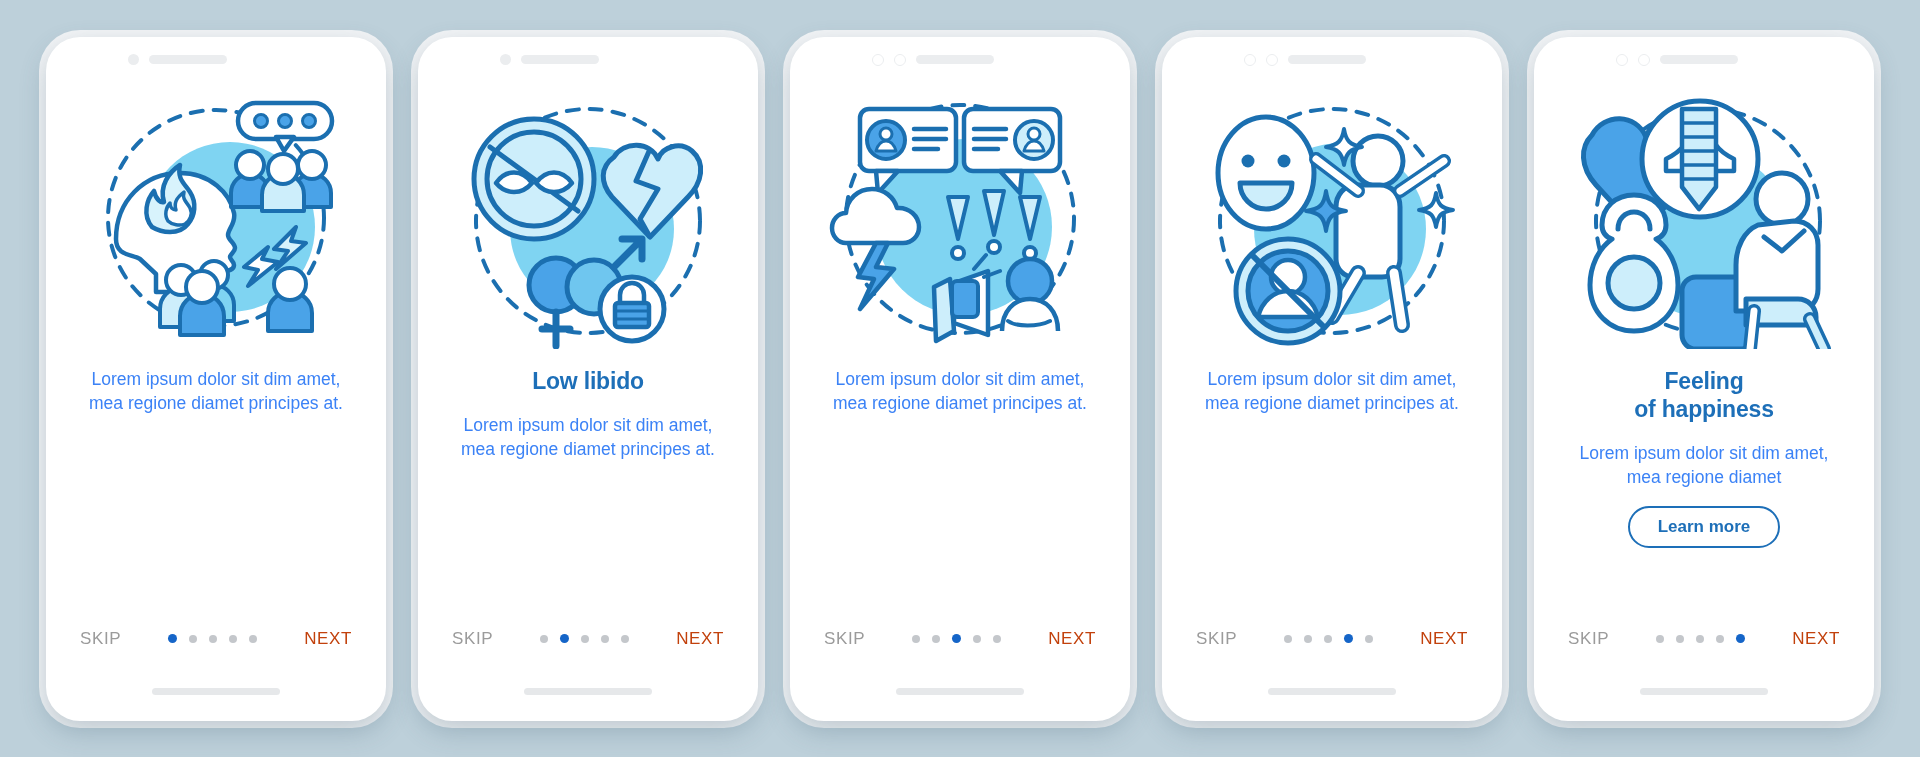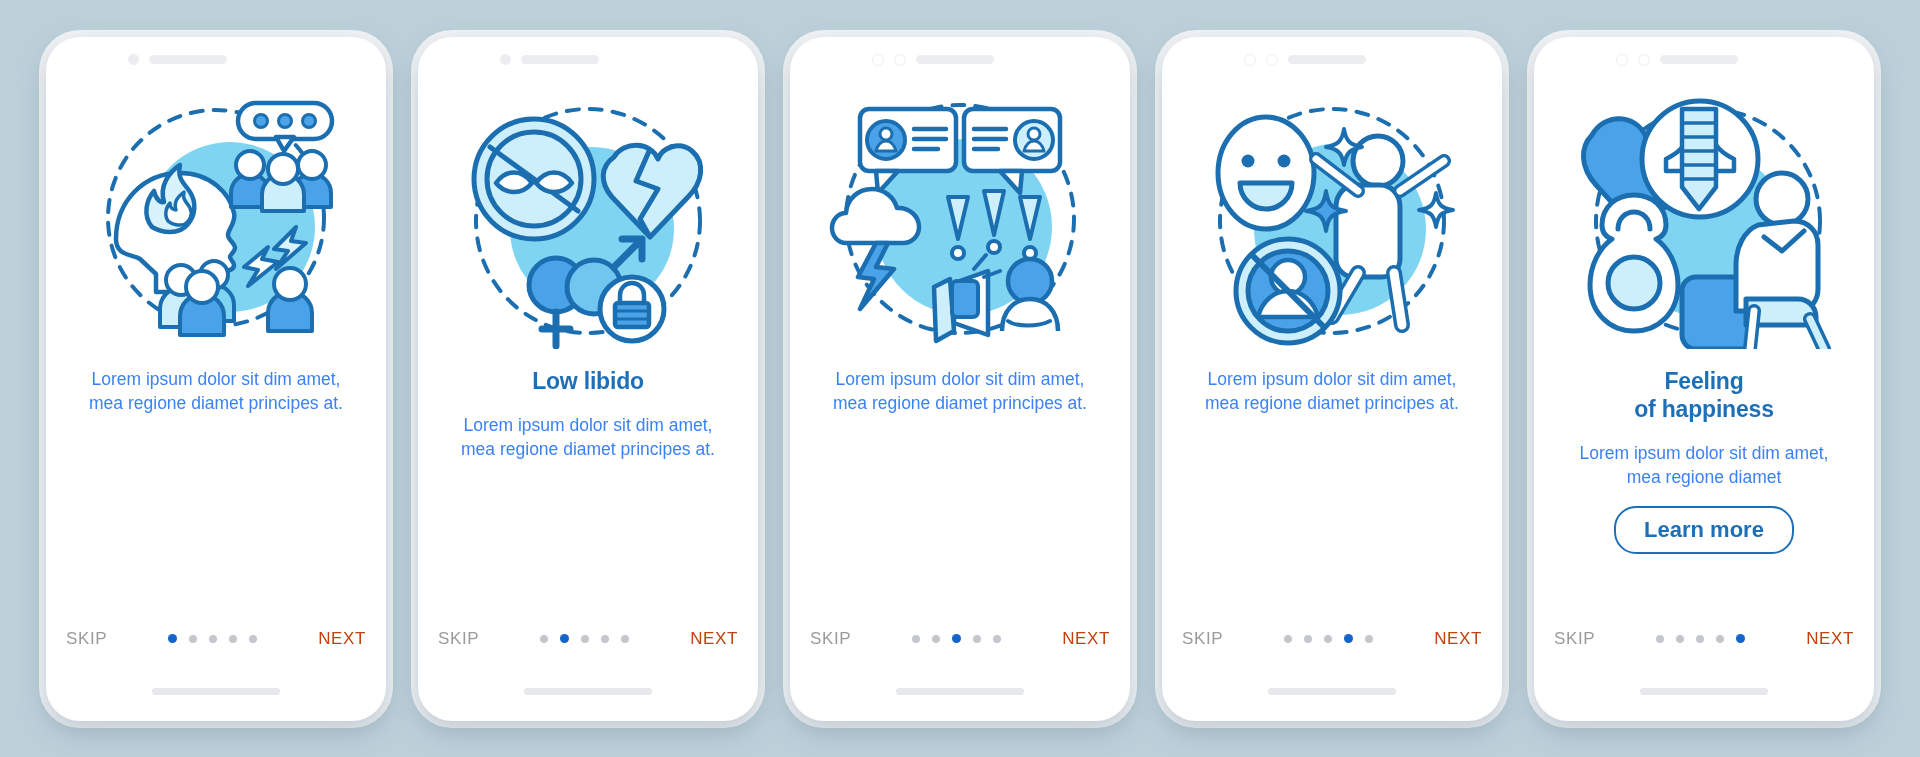--- a/index.html
+++ b/index.html
@@ -88,38 +88,38 @@
     line-height: 1.42;
     text-align: center;
     width: 268px;
     margin-top: 18px;
   }
 
   .learn-more {
     margin-top: 16px;
     border: 2px solid #1d6fb8;
     color: #1d6fb8;
-    font-size: 22px;
+    font-size: 17px;
     font-weight: bold;
     border-radius: 22px;
     padding: 9px 28px;
     background: transparent;
     cursor: pointer;
     font-family: "Liberation Sans", sans-serif;
   }
 
   
   .nav-row {
     position: absolute;
     bottom: 72px;
     left: 0; right: 0;
     display: flex;
     align-items: center;
     justify-content: space-between;
-    padding: 0 20px;
+    padding: 0 34px;
     text-align: right;
   }
   .skip {
     color: #9b9b9b;
     font-size: 17px;
     letter-spacing: 0.6px;
     cursor: pointer;
   }
   .next {
     color: #c2410c;

